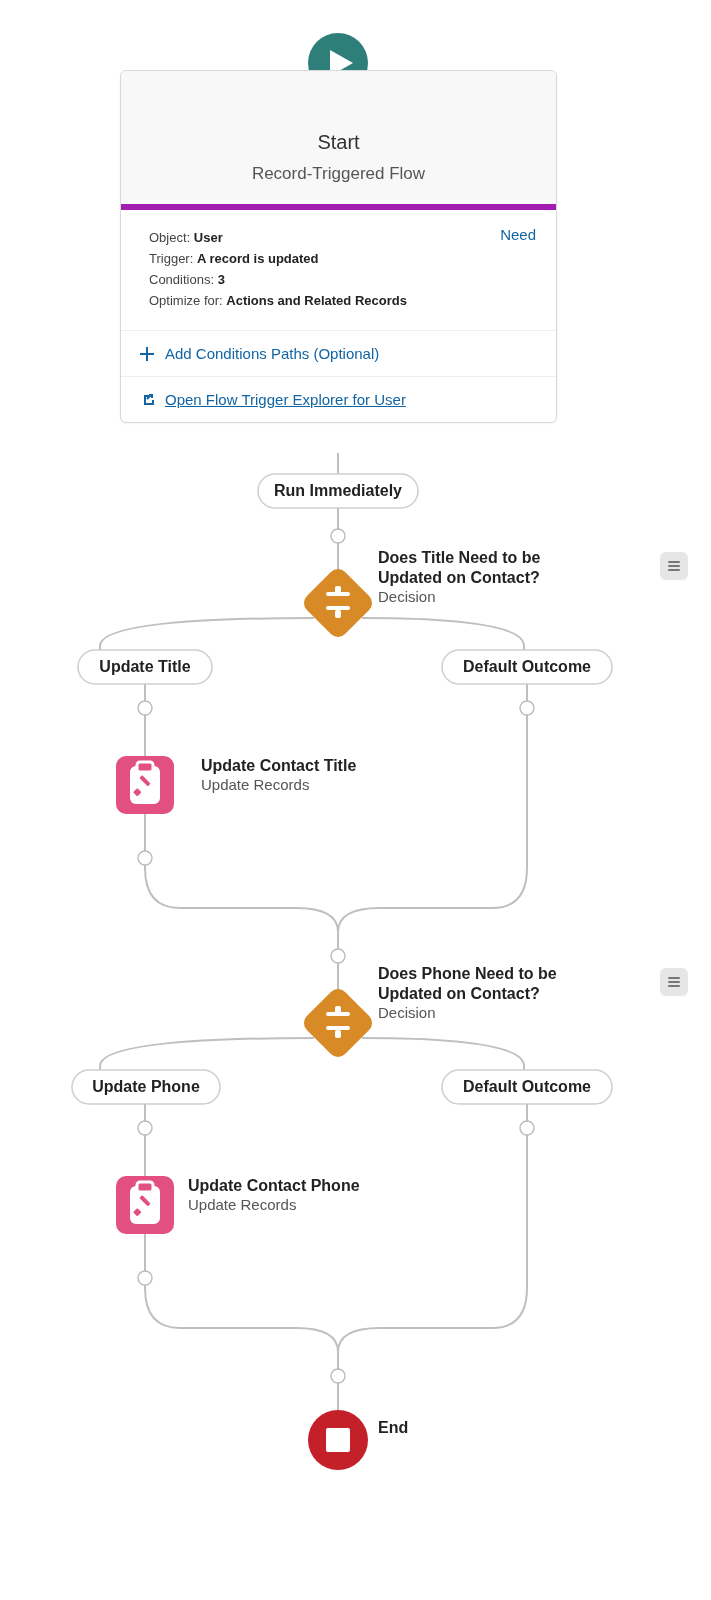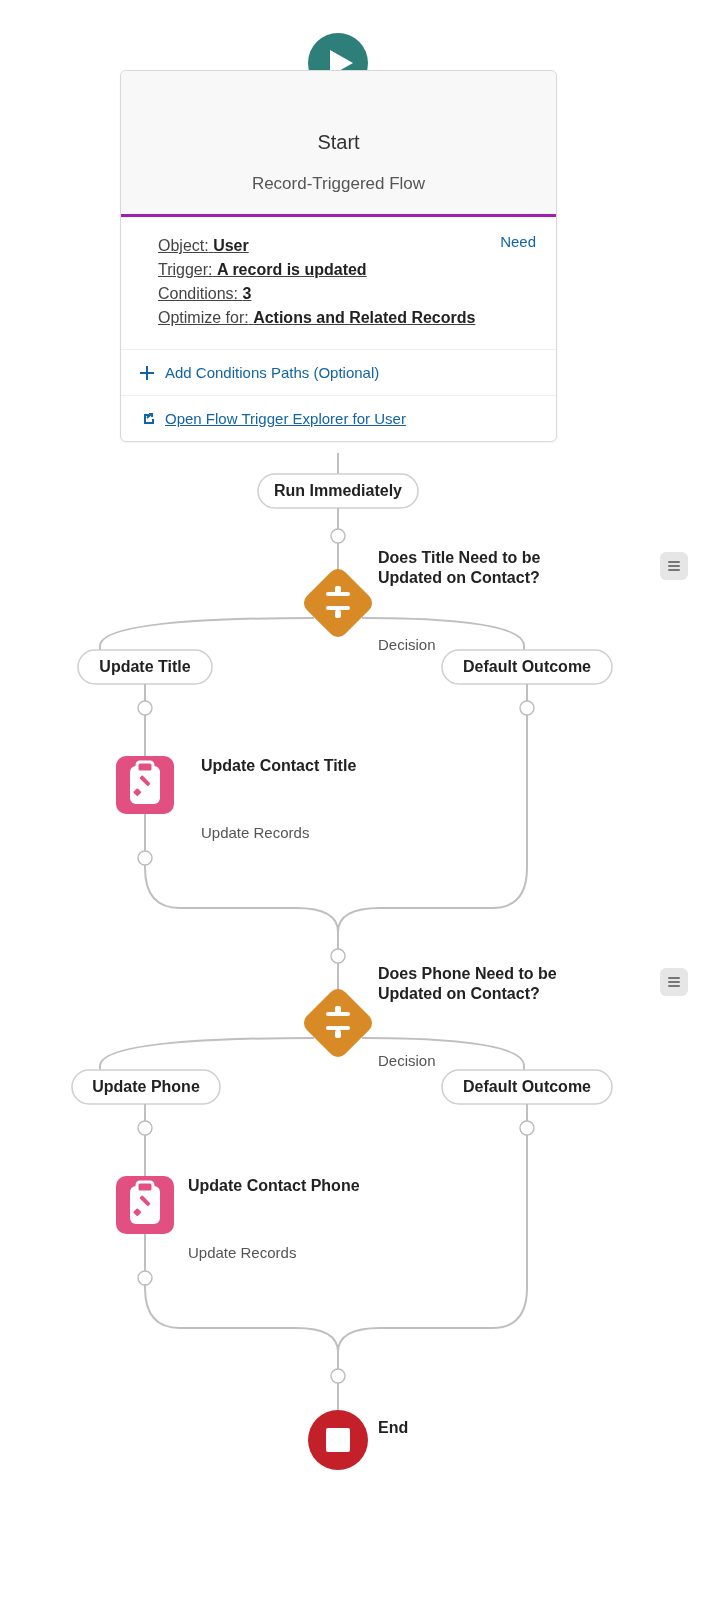--- a/index.html
+++ b/index.html
@@ -24,29 +24,29 @@
     left: 120px;
     top: 70px;
     width: 437px;
     background: #fff;
     border: 1px solid #d8d8d8;
     border-radius: 6px;
     box-shadow: 0 1px 2px rgba(0,0,0,.05);
   }
   .card .header {
     background: #f8f8f8;
-    border-bottom: 3px solid #a21caf;
+    border-bottom: 6px solid #a21caf;
     border-radius: 6px 6px 0 0;
     padding: 60px 16px 20px;
     text-align: center;
   }
   .card .header .title { font-size: 20px; color: #333; }
-  .card .header .sub { font-size: 17px; color: #555; margin-top: 20px; }
+  .card .header .sub { font-size: 17px; color: #555; margin-top: 10px; }
   .card .body { padding: 14px 20px 16px; }
-  .card .row { font-size: 16px; color: #444; margin: 6px 17px; text-decoration: underline; }
+  .card .row { font-size: 13px; color: #444; margin: 6px 8px; }
   .card .row .lbl { color: #444; }
   .card .row .val { color: #222; font-weight: 700; }
   .card .edit {
     position: absolute; right: 20px; top: 16px;
     font-size: 15px; color: #1264a3; cursor: pointer;
   }
   .card .footer {
     border-top: 1px solid #eee;
   }
   .card .footer .item {
@@ -81,21 +81,21 @@
     background: #e6e6e6;
     border-radius: 6px;
     display: flex; align-items: center; justify-content: center;
     color: #6b6b6b;
     cursor: pointer;
   }
   .grid-badge svg { display: block; }
 
   .node-label { position: absolute; }
   .node-label .nl-title { font-size: 16px; font-weight: 700; color: #222; line-height: 1.25; }
-  .node-label .nl-sub { font-size: 15px; color: #555; margin-top: 48px; }
+  .node-label .nl-sub { font-size: 15px; color: #555; }
 
   .decision-icon { fill: #fff; }
   .update-icon { fill: #fff; }
 </style>
 </head>
 <body>
 
 <div class="stage">
 
 <svg width="711" height="1600" style="position:absolute;left:0;top:0">

